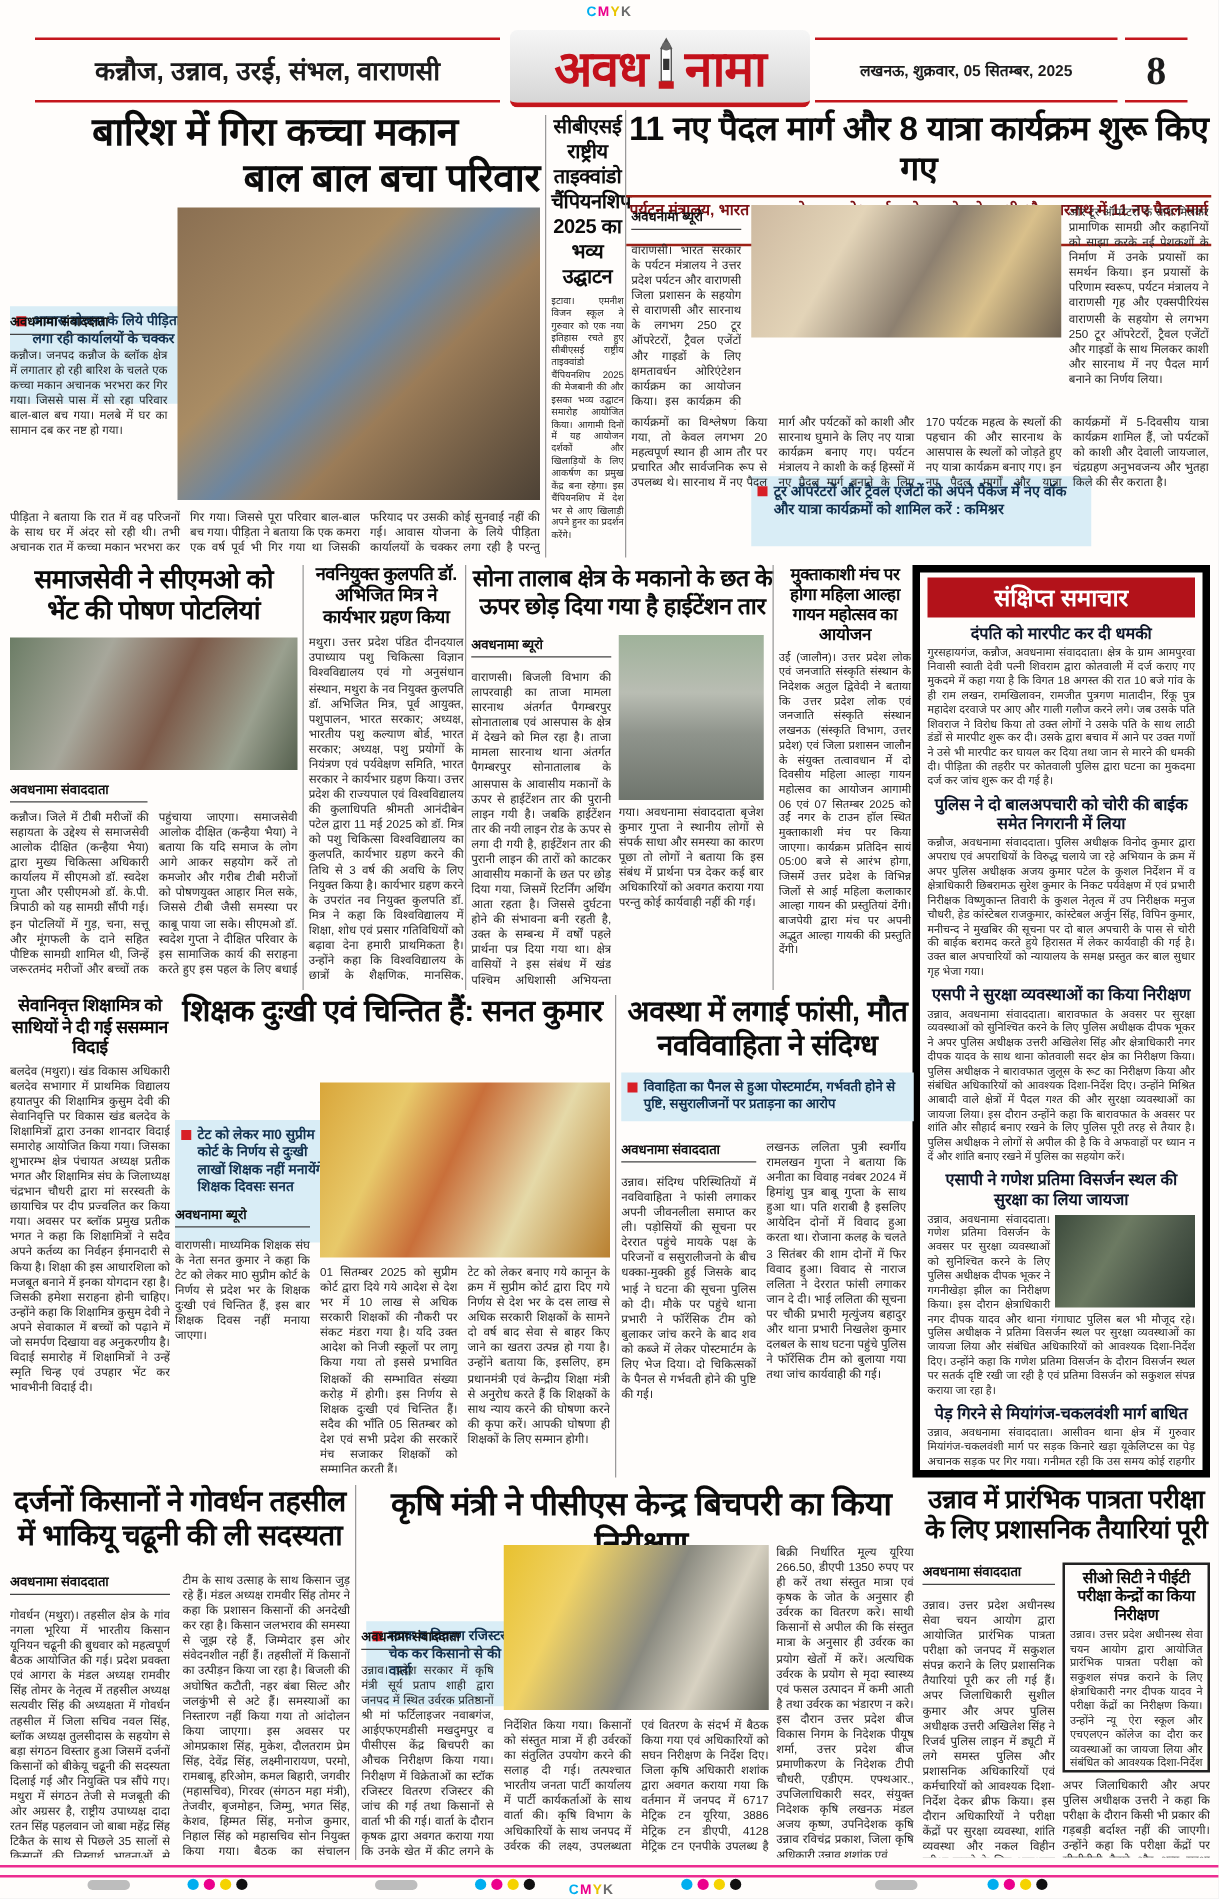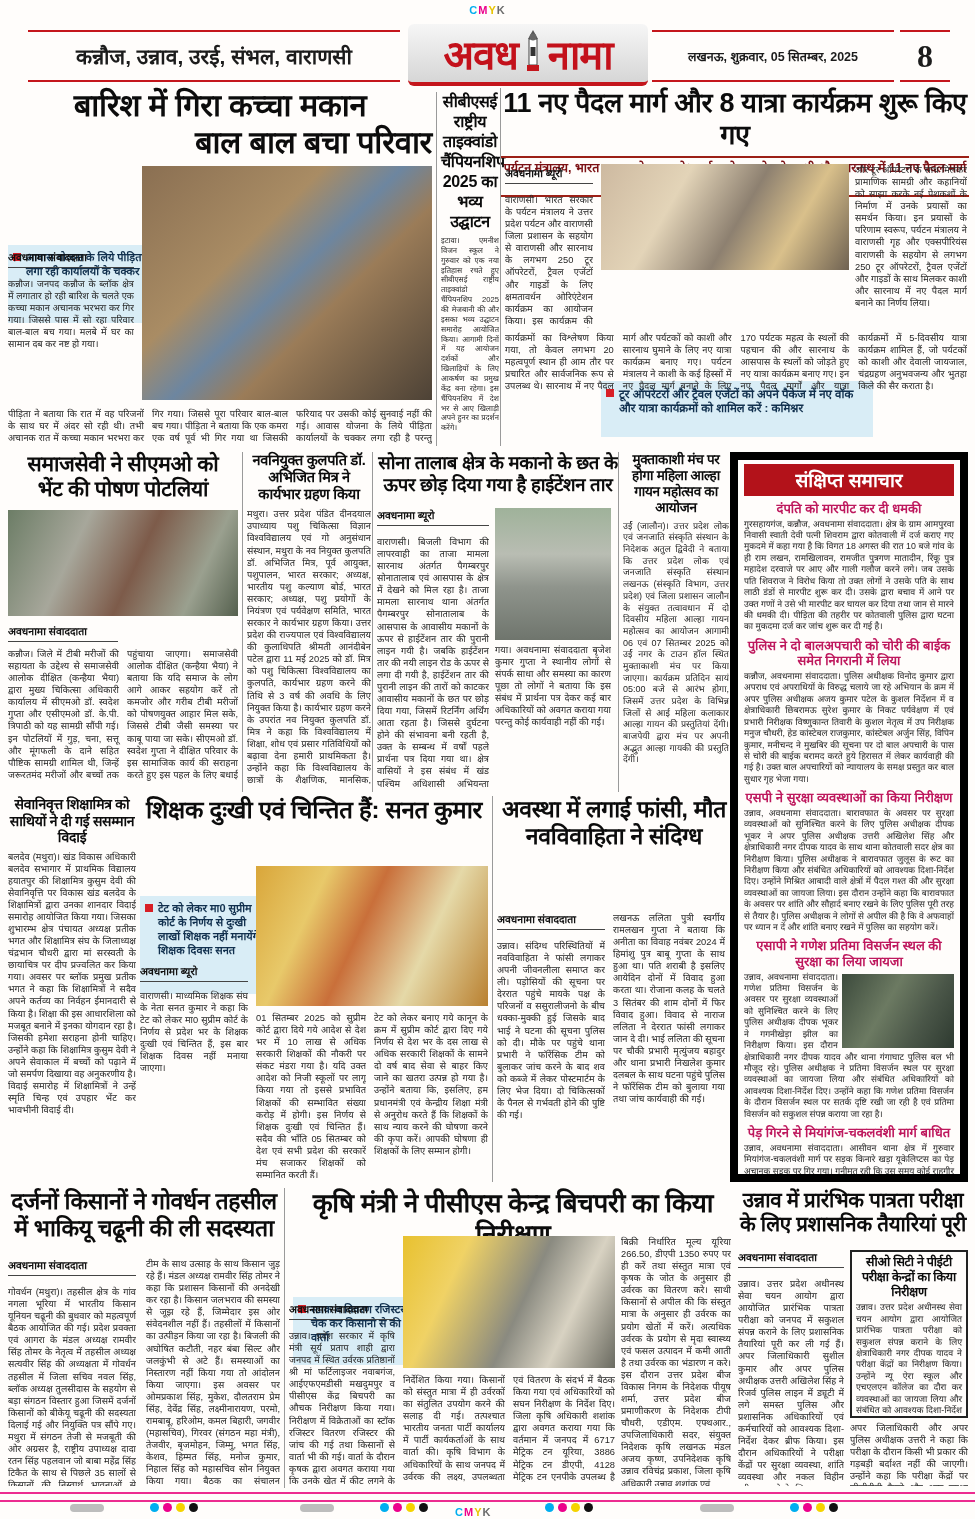--- a/index.html
+++ b/index.html
@@ -23,21 +23,21 @@
               display:flex;align-items:center;justify-content:center;gap:2px;}
   .logo-txt{color:#c3111b;font-weight:800;font-size:40px;letter-spacing:-1px;}
   
   .ph-house{background:linear-gradient(135deg,#8a6f52 0%,#a98c64 35%,#6d86a0 50%,#9b7c58 63%,#4d4236 100%);}
   .ph-lamp{background:linear-gradient(120deg,#cdb9a0 0%,#e3d4b8 30%,#8d8070 55%,#d9c08b 75%,#6f6252 100%);}
   .ph-group{background:linear-gradient(115deg,#6c7d66 0%,#a7a79b 30%,#7d5b4a 55%,#9aa08f 80%,#55604e 100%);}
   .ph-road{background:linear-gradient(180deg,#9fb29a 0%,#b9bdb3 35%,#8f948c 60%,#6f756d 100%);}
   .ph-teachers{background:linear-gradient(115deg,#d9a63a 0%,#e8c96a 25%,#c96f3a 45%,#e5d9a8 70%,#b98030 100%);}
   .ph-police{background:linear-gradient(120deg,#3c4a3c 0%,#6c7a62 40%,#4a5648 70%,#2e3a30 100%);}
   .ph-fert{background:linear-gradient(115deg,#e8c12f 0%,#f0d265 25%,#8a8a80 55%,#d8d2c2 75%,#6a6a60 100%);}
-  .brief-title{font-weight:800;font-size:13px;text-align:center;color:#be185d;line-height:1.2;margin:5px 0 2px;}
+  .brief-title{font-weight:800;font-size:13px;text-align:center;color:#0f172a;line-height:1.2;margin:5px 0 2px;}
   .brief-body{font-size:8.8px;line-height:1.3;text-align:justify;color:#262626;}
   .dotrow{display:flex;gap:4px;align-items:center;}
   .dot{width:9px;height:9px;border-radius:50%;}
   .pill{width:34px;height:8px;border-radius:4px;background:#bdbdbd;}
   .subdeck{border-top:2px solid #9c2016;border-bottom:2px solid #9c2016;color:#7c1114;
            font-weight:700;font-size:12.5px;text-align:center;line-height:1.25;padding:3px 2px;}
   .cmyk-word span{font-weight:700;font-size:11px;letter-spacing:1px;}
   .c-c{color:#00aeef}.c-m{color:#ec008c}.c-y{color:#e8c400}.c-k{color:#6b6b6b}
 </style>
 </head>
@@ -127,21 +127,21 @@
     </div>
     <div class="photo ph-road" style="left:122px;top:56px;width:116px;height:132px;"></div>
     <div class="abs body-txt" style="left:122px;top:192px;width:116px;height:144px;">गया। अवधनामा संवाददाता बृजेश कुमार गुप्ता ने स्थानीय लोगों से संपर्क साधा और समस्या का कारण पूछा तो लोगों ने बताया कि इस संबंध में प्रार्थना पत्र देकर कई बार अधिकारियों को अवगत कराया गया परन्तु कोई कार्यवाही नहीं की गई।</div>
   </div>
 
   <div class="abs vline" style="left:618px;top:452px;width:106px;height:340px;padding-left:4px;">
     <div class="hl" style="font-size:13.5px;">मुक्ताकाशी मंच पर होगा महिला आल्हा गायन महोत्सव का आयोजन</div>
     <div class="body-txt" style="margin-top:5px;height:272px;font-size:9px;">उर्ई (जालौन)। उत्तर प्रदेश लोक एवं जनजाति संस्कृति संस्थान के निदेशक अतुल द्विवेदी ने बताया कि उत्तर प्रदेश लोक एवं जनजाति संस्कृति संस्थान लखनऊ (संस्कृति विभाग, उत्तर प्रदेश) एवं जिला प्रशासन जालौन के संयुक्त तत्वावधान में दो दिवसीय महिला आल्हा गायन महोत्सव का आयोजन आगामी 06 एवं 07 सितम्बर 2025 को उर्ई नगर के टाउन हॉल स्थित मुक्ताकाशी मंच पर किया जाएगा। कार्यक्रम प्रतिदिन सायं 05:00 बजे से आरंभ होगा, जिसमें उत्तर प्रदेश के विभिन्न जिलों से आई महिला कलाकार आल्हा गायन की प्रस्तुतियां देंगी। बाजपेयी द्वारा मंच पर अपनी अद्भुत आल्हा गायकी की प्रस्तुति देंगी।</div>
   </div>
 
-  <div class="abs" style="left:730px;top:452px;width:238px;height:730px;border:8px solid #000000;box-sizing:border-box;padding:4px 6px;overflow:hidden;">
+  <div class="abs" style="left:730px;top:452px;width:238px;height:730px;border:6px solid #000000;box-sizing:border-box;padding:4px 6px;overflow:hidden;">
     <div style="background:#b3121a;color:#fff;font-weight:800;font-size:19px;text-align:center;padding:3px 0;">संक्षिप्त समाचार</div>
 
     <div>
       <div class="brief-title">दंपति को मारपीट कर दी धमकी</div>
       <div class="brief-body">गुरसहायगंज, कन्नौज, अवधनामा संवाददाता। क्षेत्र के ग्राम आमपुरवा निवासी स्वाती देवी पत्नी शिवराम द्वारा कोतवाली में दर्ज कराए गए मुकदमे में कहा गया है कि विगत 18 अगस्त की रात 10 बजे गांव के ही राम लखन, रामखिलावन, रामजीत पुत्रगण मातादीन, रिंकू पुत्र महादेश दरवाजे पर आए और गाली गलौज करने लगे। जब उसके पति शिवराज ने विरोध किया तो उक्त लोगों ने उसके पति के साथ लाठी डंडों से मारपीट शुरू कर दी। उसके द्वारा बचाव में आने पर उक्त गणों ने उसे भी मारपीट कर घायल कर दिया तथा जान से मारने की धमकी दी। पीड़िता की तहरीर पर कोतवाली पुलिस द्वारा घटना का मुकदमा दर्ज कर जांच शुरू कर दी गई है।</div>
     </div>
     <div>
       <div class="brief-title">पुलिस ने दो बालअपचारी को चोरी की बाईक समेत निगरानी में लिया</div>
       <div class="brief-body">कन्नौज, अवधनामा संवाददाता। पुलिस अधीक्षक विनोद कुमार द्वारा अपराध एवं अपराधियों के विरुद्ध चलाये जा रहे अभियान के क्रम में अपर पुलिस अधीक्षक अजय कुमार पटेल के कुशल निर्देशन में व क्षेत्राधिकारी छिबरामऊ सुरेश कुमार के निकट पर्यवेक्षण में एवं प्रभारी निरीक्षक विष्णुकान्त तिवारी के कुशल नेतृत्व में उप निरीक्षक मनुज चौधरी, हेड कांस्टेबल राजकुमार, कांस्टेबल अर्जुन सिंह, विपिन कुमार, मनीचन्द ने मुखबिर की सूचना पर दो बाल अपचारी के पास से चोरी की बाईक बरामद करते हुये हिरासत में लेकर कार्यवाही की गई है। उक्त बाल अपचारियों को न्यायालय के समक्ष प्रस्तुत कर बाल सुधार गृह भेजा गया।</div>
     </div>
@@ -174,20 +174,24 @@
     <div class="abs byline" style="left:0;top:168px;width:108px;">अवधनामा ब्यूरो</div>
     <div class="abs body-txt" style="left:0;top:194px;width:108px;height:186px;">वाराणसी। माध्यमिक शिक्षक संघ के नेता सनत कुमार ने कहा कि टेट को लेकर मा0 सुप्रीम कोर्ट के निर्णय से प्रदेश भर के शिक्षक दुःखी एवं चिन्तित हैं, इस बार शिक्षक दिवस नहीं मनाया जाएगा।</div>
     <div class="photo ph-teachers" style="left:116px;top:70px;width:232px;height:140px;"></div>
     <div class="abs body-txt" style="left:116px;top:216px;width:110px;height:166px;">01 सितम्बर 2025 को सुप्रीम कोर्ट द्वारा दिये गये आदेश से देश भर में 10 लाख से अधिक सरकारी शिक्षकों की नौकरी पर संकट मंडरा गया है। यदि उक्त आदेश को निजी स्कूलों पर लागू किया गया तो इससे प्रभावित शिक्षकों की सम्भावित संख्या करोड़ में होगी। इस निर्णय से शिक्षक दुःखी एवं चिन्तित हैं। सदैव की भाँति 05 सितम्बर को देश एवं सभी प्रदेश की सरकारें मंच सजाकर शिक्षकों को सम्मानित करती हैं।</div>
     <div class="abs body-txt" style="left:234px;top:216px;width:114px;height:166px;">टेट को लेकर बनाए गये कानून के क्रम में सुप्रीम कोर्ट द्वारा दिए गये निर्णय से देश भर के दस लाख से अधिक सरकारी शिक्षकों के सामने दो वर्ष बाद सेवा से बाहर किए जाने का खतरा उत्पन्न हो गया है। उन्होंने बताया कि, इसलिए, हम प्रधानमंत्री एवं केन्द्रीय शिक्षा मंत्री से अनुरोध करते हैं कि शिक्षकों के साथ न्याय करने की घोषणा करने की कृपा करें। आपकी घोषणा ही शिक्षकों के लिए सम्मान होगी।</div>
   </div>
 
   <div class="abs vline" style="left:492px;top:796px;width:234px;height:386px;padding-left:4px;">
     <div class="hl" style="font-size:23px;">अवस्था में लगाई फांसी, मौत</div>
     <div class="hl" style="font-size:23px;">नवविवाहिता ने संदिग्ध</div>
+    <div class="kicker" style="margin-top:8px;font-size:10.5px;">
+      <span class="sq"></span>
+      <span>विवाहिता का पैनल से हुआ पोस्टमार्टम, गर्भवती होने से पुष्टि, ससुरालीजनों पर प्रताड़ना का आरोप</span>
+    </div>
     <div class="abs byline" style="left:4px;top:116px;width:108px;">अवधनामा संवाददाता</div>
     <div class="abs body-txt" style="left:4px;top:144px;width:108px;height:236px;">उन्नाव। संदिग्ध परिस्थितियों में नवविवाहिता ने फांसी लगाकर अपनी जीवनलीला समाप्त कर ली। पड़ोसियों की सूचना पर देररात पहुंचे मायके पक्ष के परिजनों व ससुरालीजनो के बीच धक्का-मुक्की हुई जिसके बाद भाई ने घटना की सूचना पुलिस को दी। मौके पर पहुंचे थाना प्रभारी ने फॉरेंसिक टीम को बुलाकर जांच करने के बाद शव को कब्जे में लेकर पोस्टमार्टम के लिए भेज दिया। दो चिकित्सकों के पैनल से गर्भवती होने की पुष्टि की गई।</div>
     <div class="abs body-txt" style="left:120px;top:116px;width:112px;height:264px;">लखनऊ ललिता पुत्री स्वर्गीय रामलखन गुप्ता ने बताया कि अनीता का विवाह नवंबर 2024 में हिमांशु पुत्र बाबू गुप्ता के साथ हुआ था। पति शराबी है इसलिए आयेदिन दोनों में विवाद हुआ करता था। रोजाना कलह के चलते 3 सितंबर की शाम दोनों में फिर विवाद हुआ। विवाद से नाराज ललिता ने देररात फांसी लगाकर जान दे दी। भाई ललिता की सूचना पर चौकी प्रभारी मृत्युंजय बहादुर और थाना प्रभारी निखलेश कुमार दलबल के साथ घटना पहुंचे पुलिस ने फॉरेंसिक टीम को बुलाया गया तथा जांच कार्यवाही की गई।</div>
   </div>
 
   <div class="abs" style="left:8px;top:1188px;width:272px;height:300px;">
     <div class="hl" style="font-size:23px;">दर्जनों किसानों ने गोवर्धन तहसील</div>
     <div class="hl" style="font-size:23px;">में भाकियू चढूनी की ली सदस्यता</div>
     <div class="abs byline" style="left:0;top:70px;width:128px;">अवधनामा संवाददाता</div>
     <div class="abs body-txt" style="left:0;top:98px;width:128px;height:200px;">गोवर्धन (मथुरा)। तहसील क्षेत्र के गांव नगला भूरिया में भारतीय किसान यूनियन चढूनी की बुधवार को महत्वपूर्ण बैठक आयोजित की गई। प्रदेश प्रवक्ता एवं आगरा के मंडल अध्यक्ष रामवीर सिंह तोमर के नेतृत्व में तहसील अध्यक्ष सत्यवीर सिंह की अध्यक्षता में गोवर्धन तहसील में जिला सचिव नवल सिंह, ब्लॉक अध्यक्ष तुलसीदास के सहयोग से बड़ा संगठन विस्तार हुआ जिसमें दर्जनों किसानों को बीकेयू चढूनी की सदस्यता दिलाई गई और नियुक्ति पत्र सौंपे गए। मथुरा में संगठन तेजी से मजबूती की ओर अग्रसर है, राष्ट्रीय उपाध्यक्ष दादा रतन सिंह पहलवान जो बाबा महेंद्र सिंह टिकैत के साथ से पिछले 35 सालों से किसानों की निस्वार्थ भावनाओं से ईमानदारी के साथ लड़ाई लड़ रहे हैं की</div>

